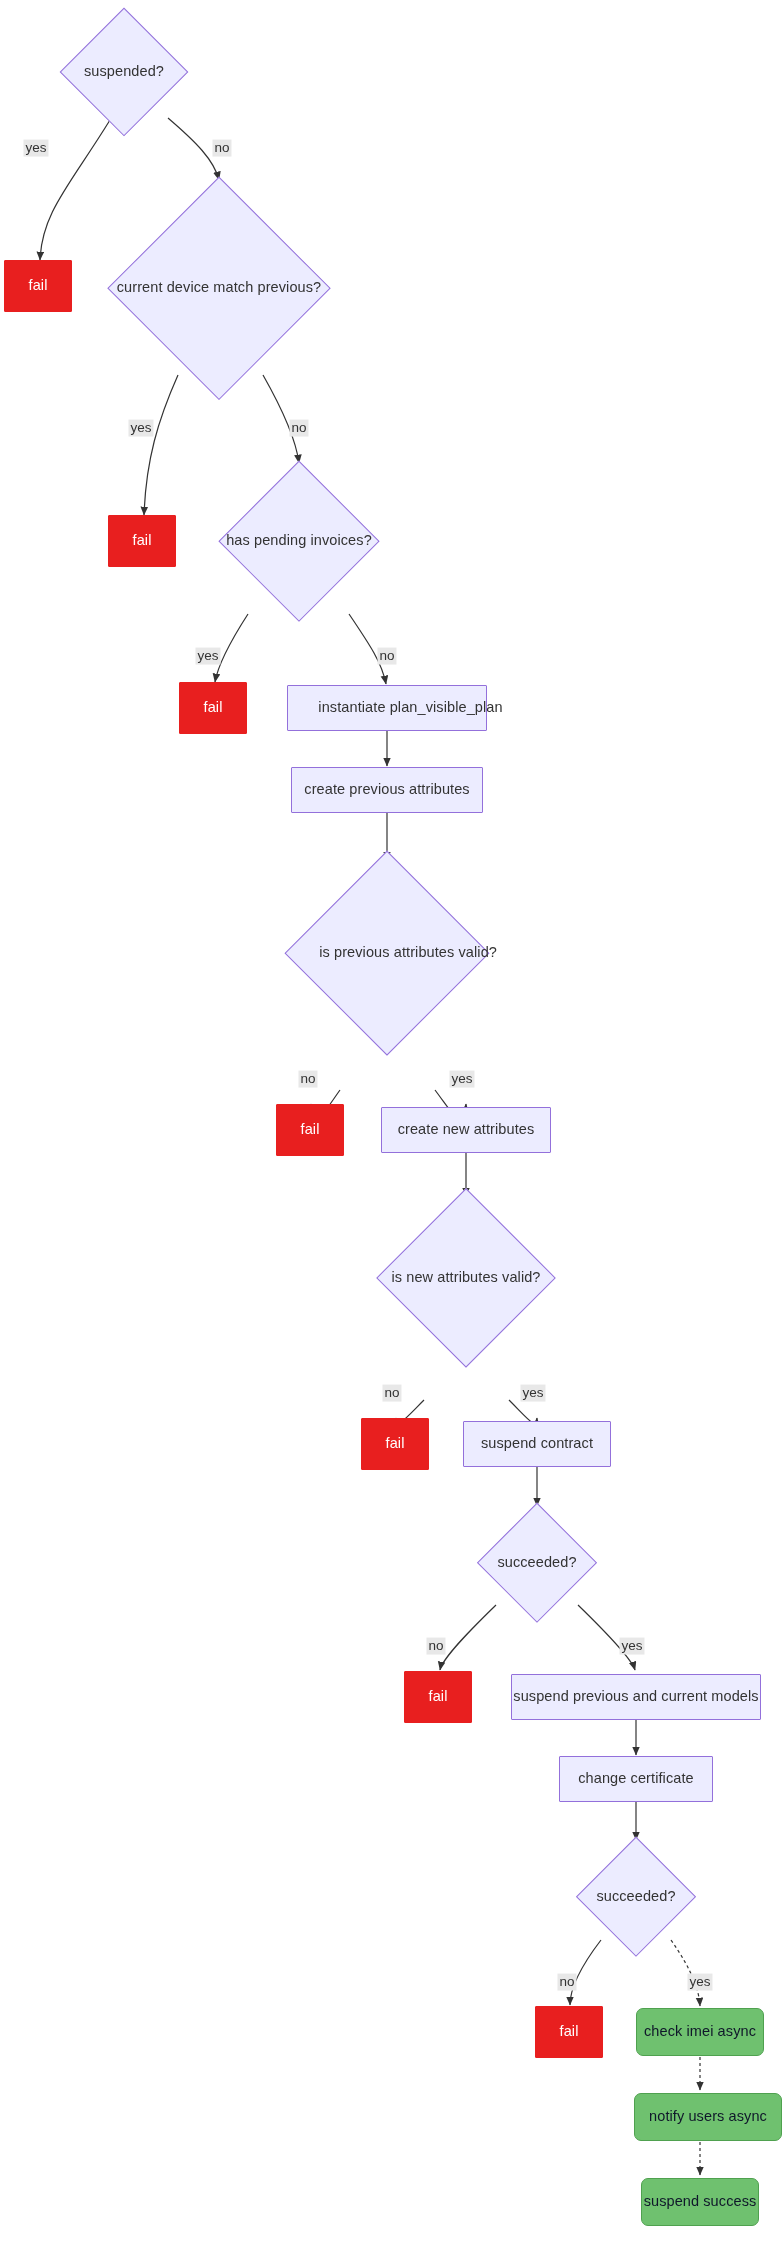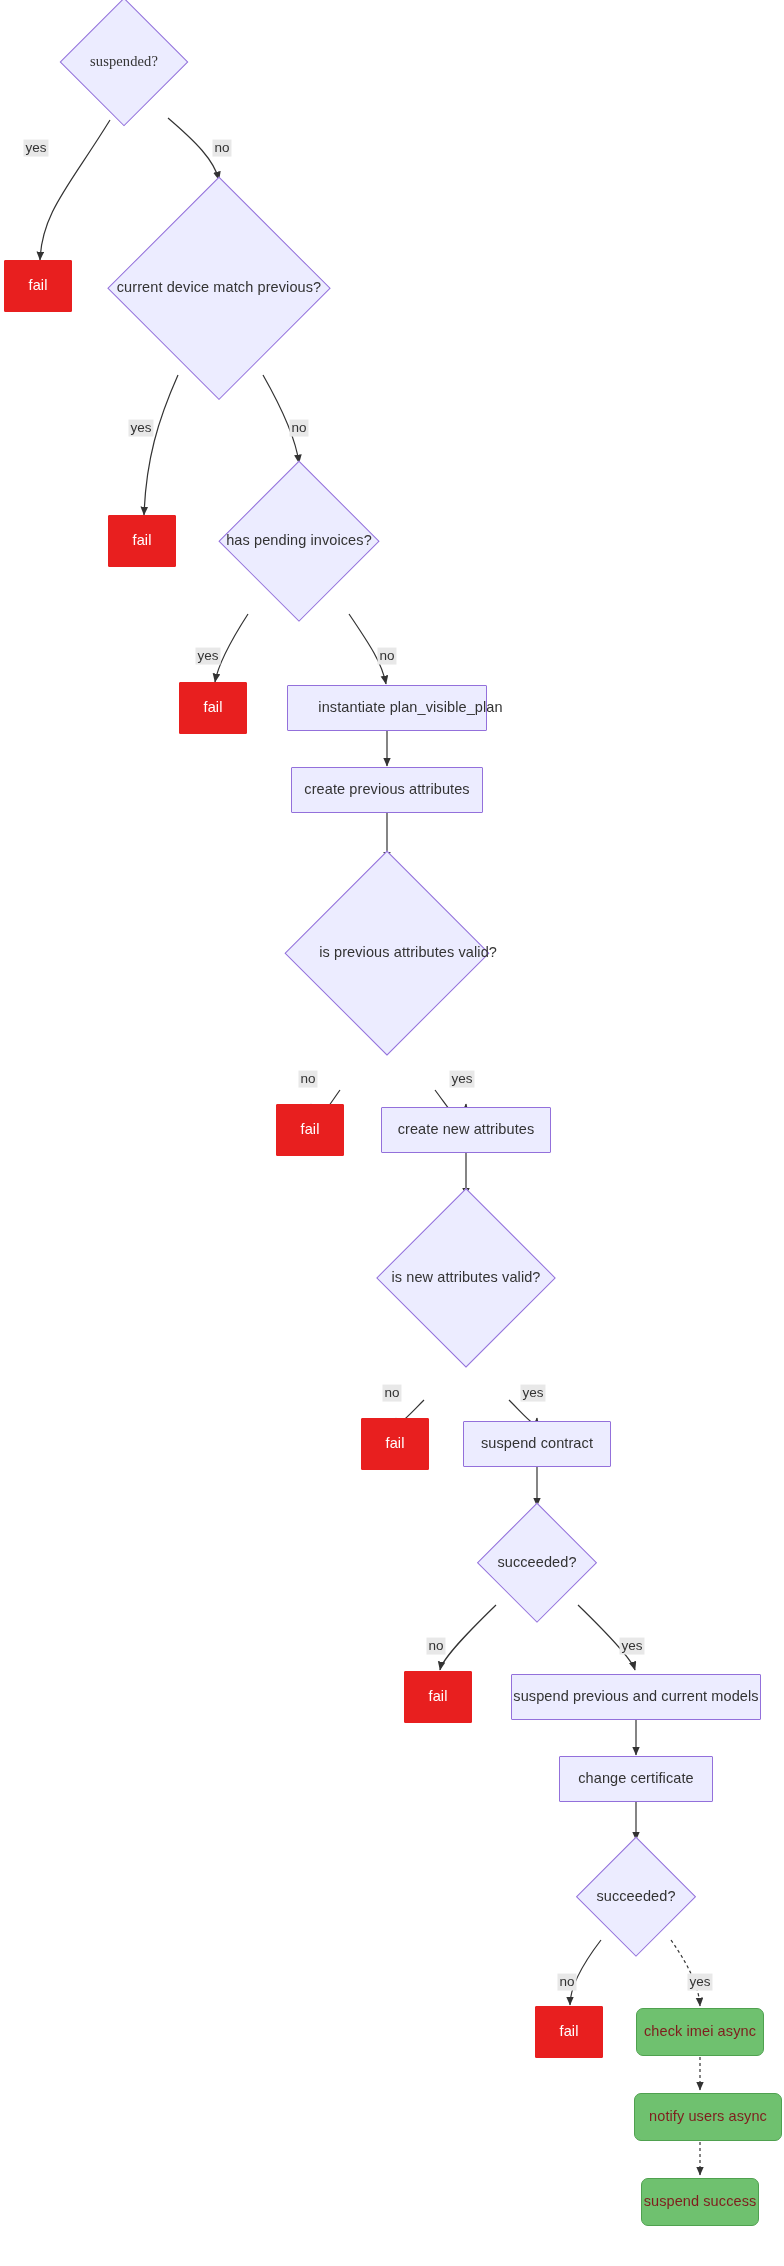--- a/index.html
+++ b/index.html
@@ -78,21 +78,21 @@
   .fail-node .node-label {
     color: #ffffff;
   }
   
   .async-node {
     background: #6fc16f;
     border: 1px solid #4fa14f;
     border-radius: 7px;
   }
   .async-node .node-label {
-    color: #7f1d1d;
+    color: #0f172a;
   }
   
   .edge-label {
     position: absolute;
     font-size: 13.5px;
     color: #333333;
     background: #e8e8e8;
     padding: 0px 2px;
     white-space: nowrap;
     transform: translate(-50%, -50%);
@@ -130,21 +130,21 @@
         <path d="M 636 1720 L 636 1755" fill="none" stroke="#333333" stroke-width="1.2" marker-end="url(#arrow)"></path>
         <path d="M 636 1802 L 636 1840" fill="none" stroke="#333333" stroke-width="1.2" marker-end="url(#arrow)"></path>
         <path d="M 601 1940 C 578 1970 570 1990 570 2005" fill="none" stroke="#333333" stroke-width="1.2" marker-end="url(#arrow)"></path>
         <path d="M 671 1940 C 692 1970 699 1990 700 2006" fill="none" stroke="#333333" stroke-width="1.2" marker-end="url(#arrow)" stroke-dasharray="3,3"></path>
         <path d="M 700 2057 L 700 2090" fill="none" stroke="#333333" stroke-width="1.2" marker-end="url(#arrow)" stroke-dasharray="3,3"></path>
         <path d="M 700 2142 L 700 2175" fill="none" stroke="#333333" stroke-width="1.2" marker-end="url(#arrow)" stroke-dasharray="3,3"></path>
       </g>
   </svg>
 
   <div id="node-layer">
-      <div class="node decision" style="left: 58px; top: 2px; width: 132px; height: 120px; font-family: Liberation Serif, serif;">
+      <div class="node decision" style="left: 58px; top: 12px; width: 132px; height: 120px;">
         <div class="diamond-shape" style="width: 89.082px; height: 89.082px;"></div>
         <span class="node-label">suspended?</span>
       </div>
       <div class="node fail-node" style="left: 4px; top: 260px; width: 68px; height: 52px;">
         <span class="node-label">fail</span>
       </div>
       <div class="node decision" style="left: 99px; top: 188px; width: 240px; height: 200px;">
         <div class="diamond-shape" style="width: 155.54px; height: 155.54px;"></div>
         <span class="node-label">current device match previous?</span>
       </div>

